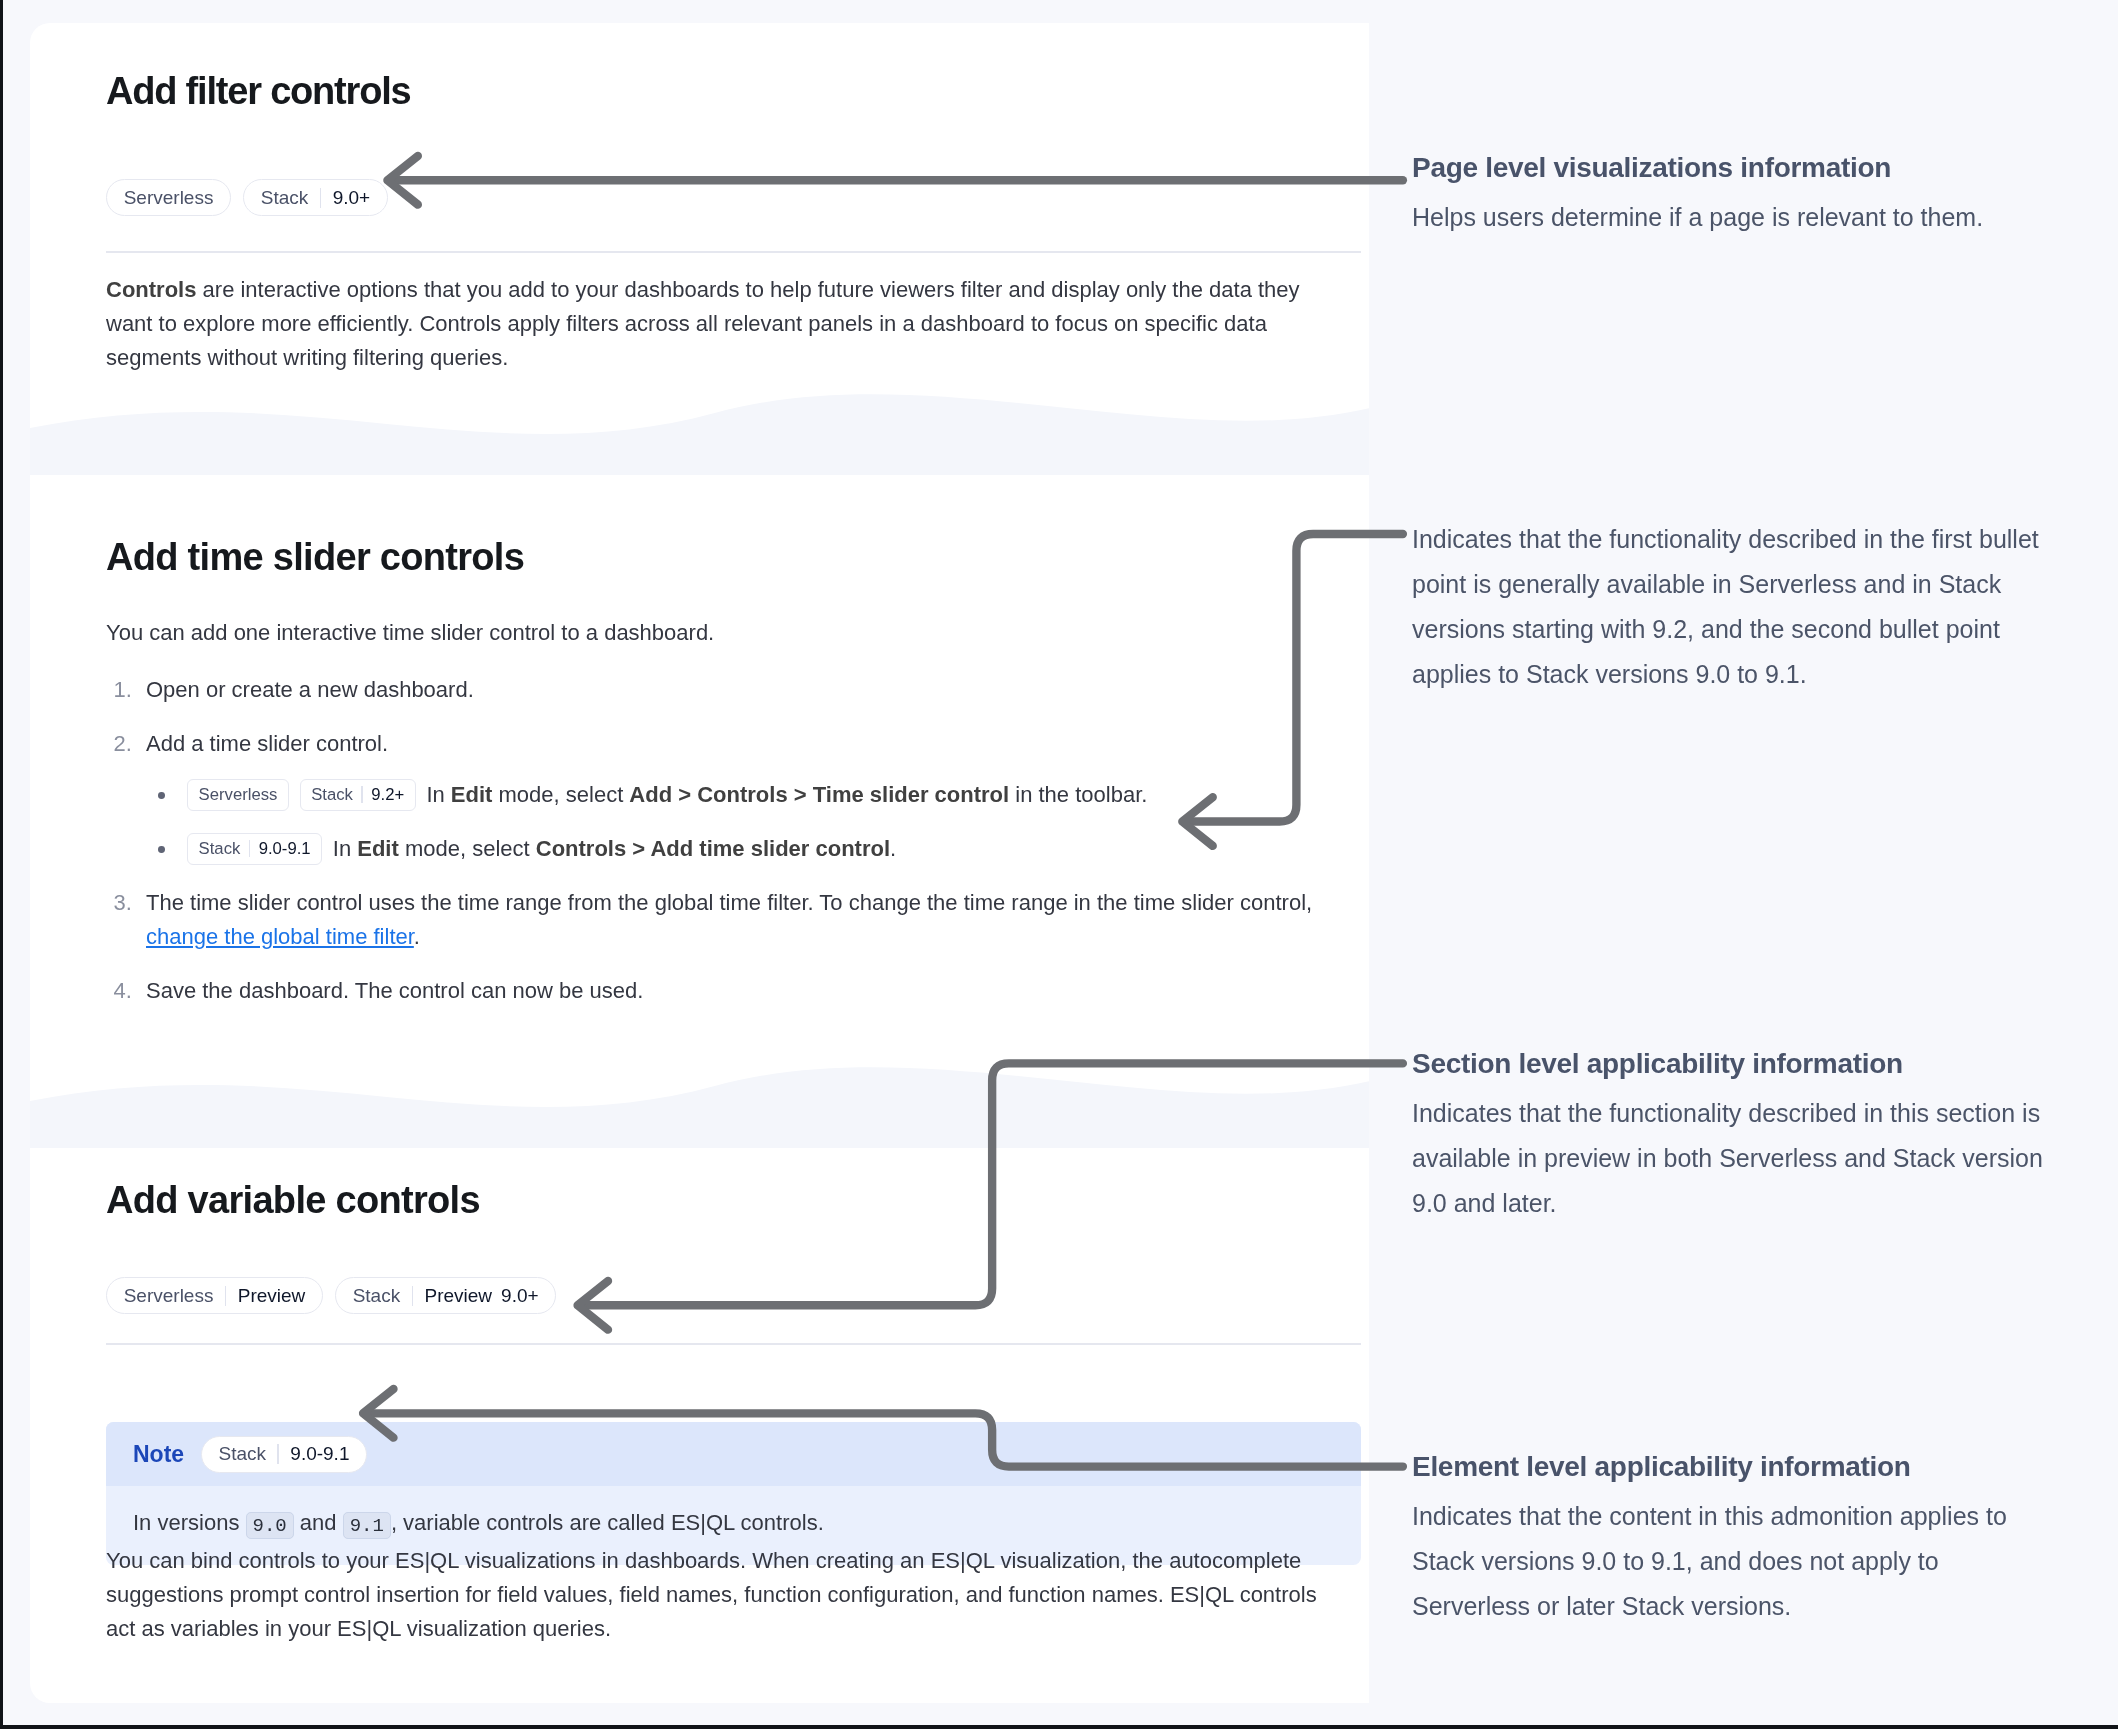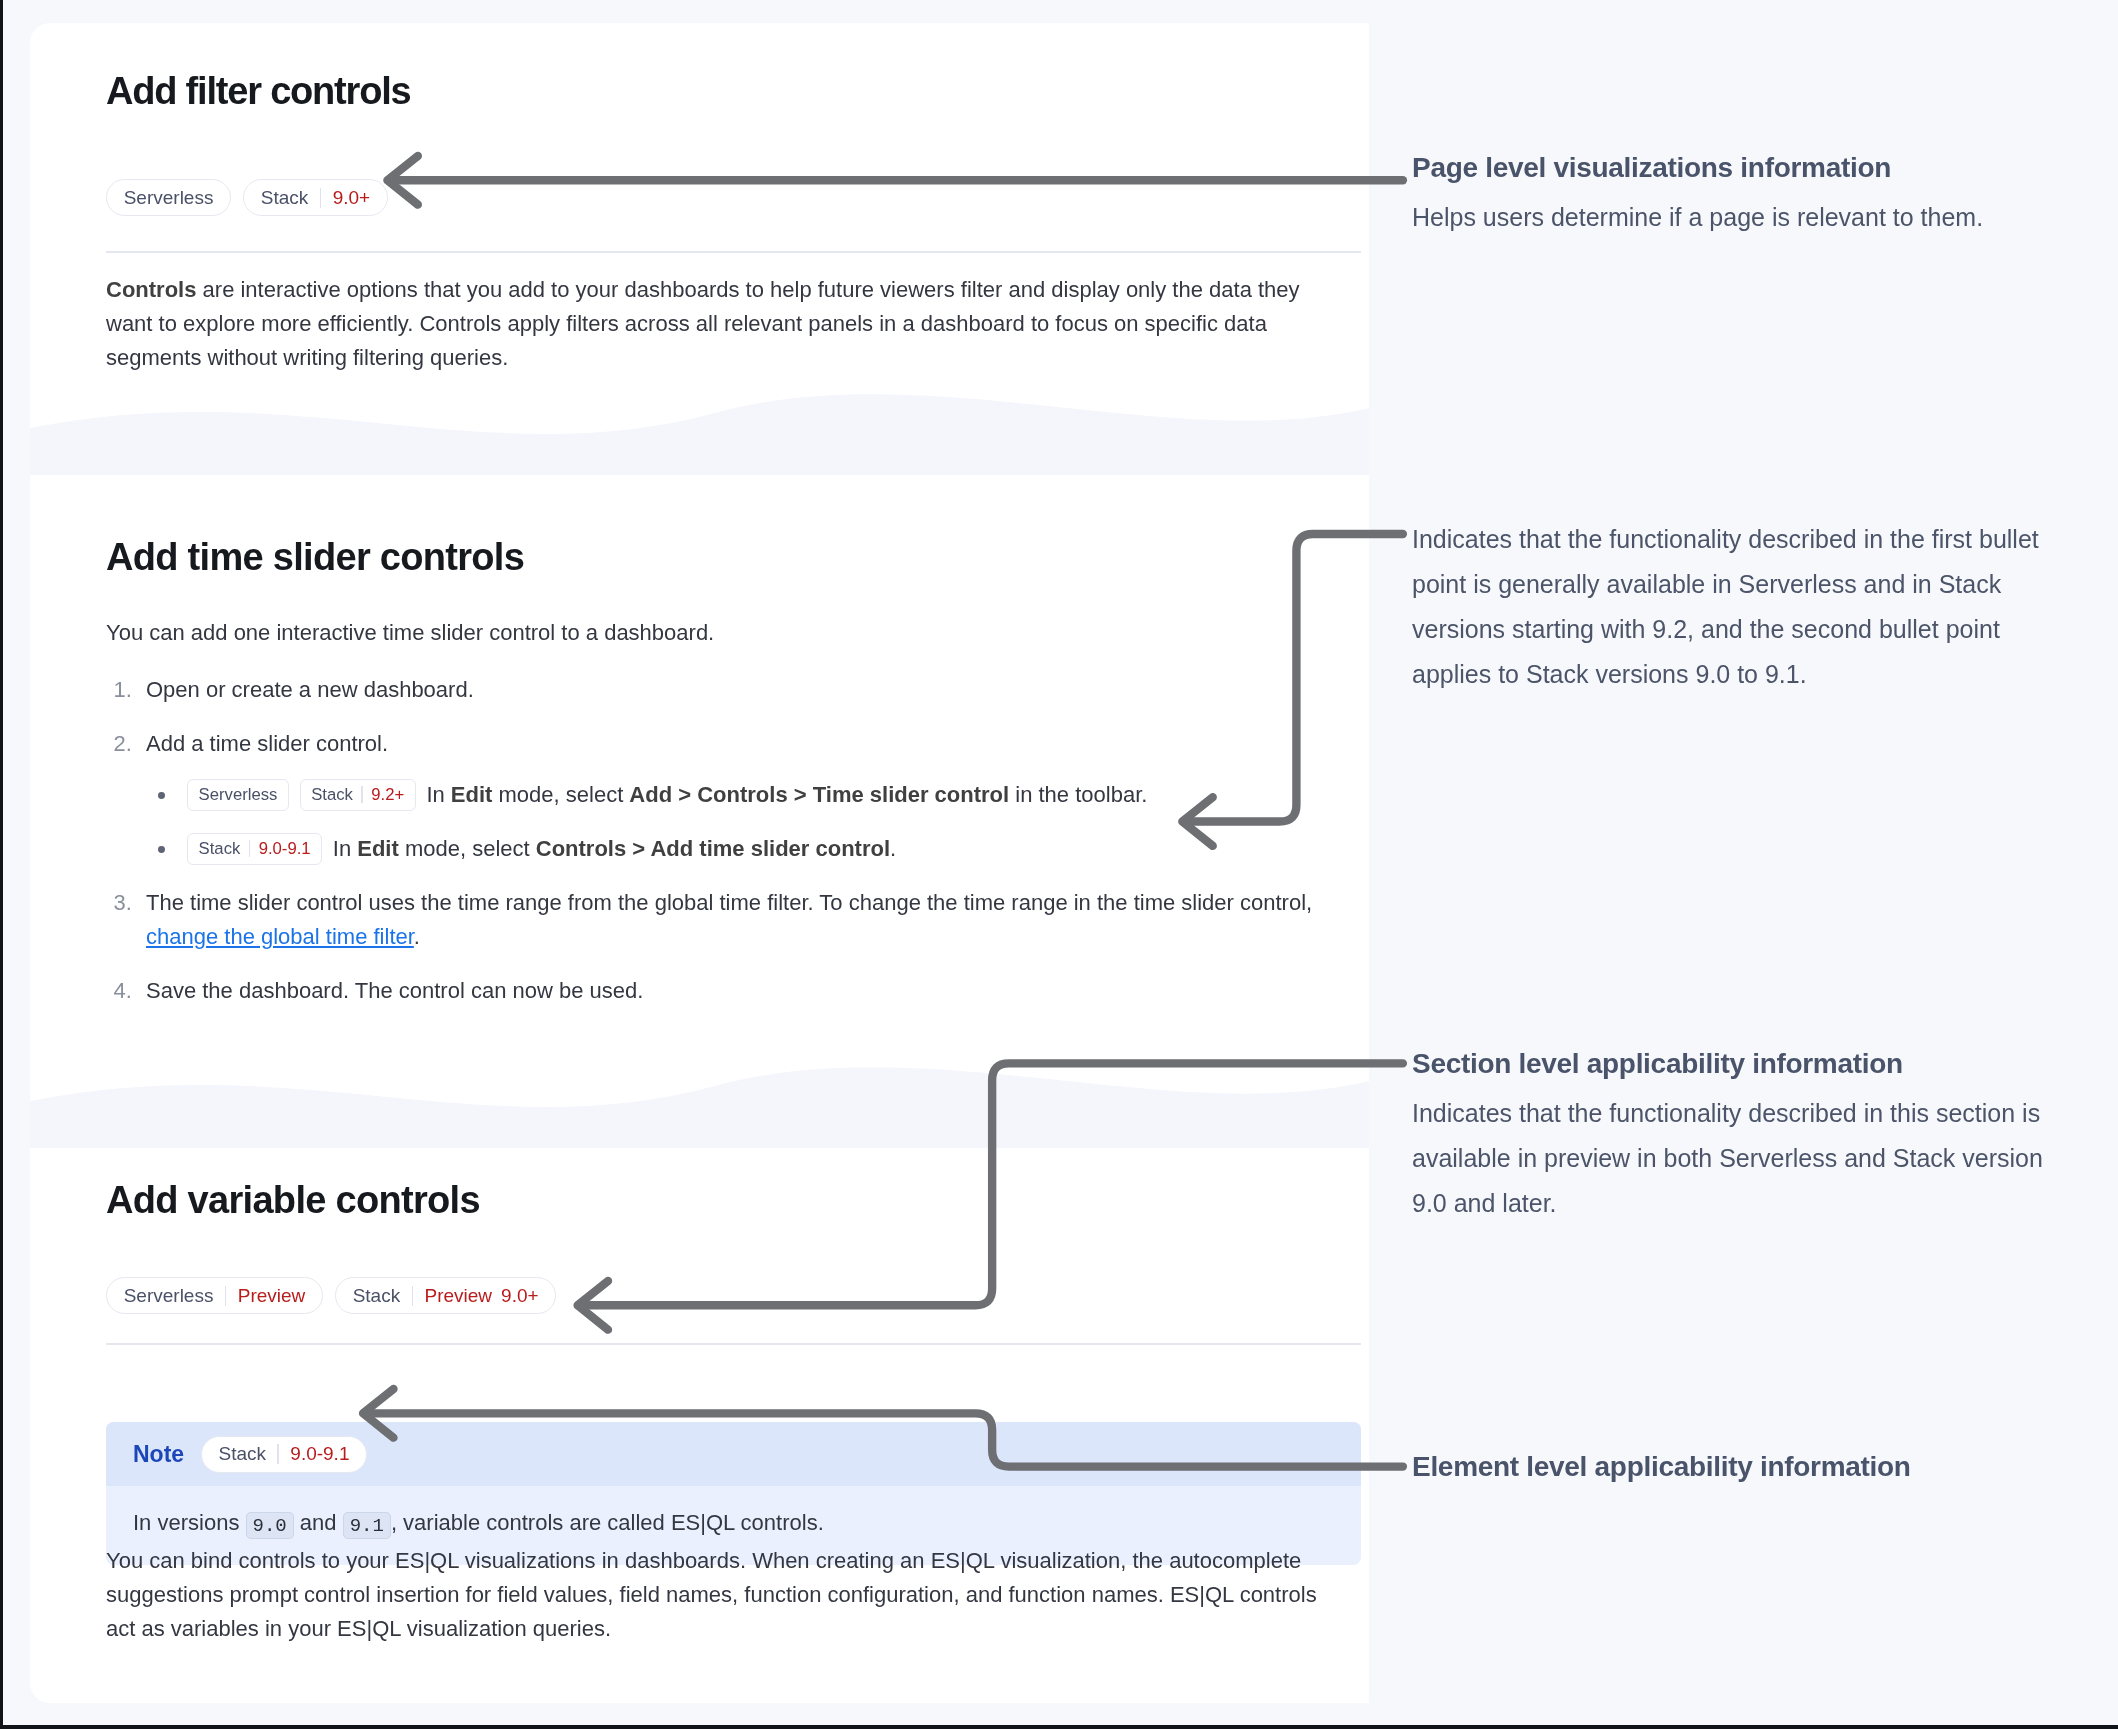--- a/index.html
+++ b/index.html
@@ -107,21 +107,21 @@
     color: #4a5167;
     white-space: nowrap;
   }
   .badge .sep {
     display: inline-block;
     width: 1.5px;
     height: 20px;
     background: #e0e3ee;
     margin: 0 11.4px;
   }
-  .badge .sub { color: #b91c1c; }
+  .badge .sub { color: #0f172a; }
   .badge .sub + .sub { margin-left: 9px; }
 
   
   .badge.inline-badge {
     border-radius: 6px;
     height: 32px;
     padding: 0 10.6px;
     font-size: 16.7px;
   }
   .badge.inline-badge .sep {
@@ -377,20 +377,21 @@
     <p>Indicates that the functionality described in the first bullet point is generally available in Serverless and in Stack versions starting with 9.2, and the second bullet point applies to Stack versions 9.0 to 9.1.</p>
   </div>
 
   <div class="anno" style="top:1048px">
     <h3>Section level applicability information</h3>
     <p>Indicates that the functionality described in this section is available in preview in both Serverless and Stack version 9.0 and later.</p>
   </div>
 
   <div class="anno" style="top:1451px">
     <h3>Element level applicability information</h3>
+    <p>Indicates that the content in this admonition applies to Stack versions 9.0 to 9.1, and does not apply to Serverless or later Stack versions.</p>
   </div>
 
   <svg id="connectors" viewBox="0 0 2785 2273">
     <g fill="none" stroke="#6d6f73" stroke-width="11" stroke-linecap="round" stroke-linejoin="round">
 
       <path d="M1840,237 L510,237"></path>
       <path d="M545,205 L505,237 L545,269"></path>
 
       <path d="M1840,702 L1722,702 Q1700,702 1700,724 L1700,1058 Q1700,1080 1678,1080 L1555,1080"></path>
       <path d="M1590,1048 L1550,1080 L1590,1112"></path>

